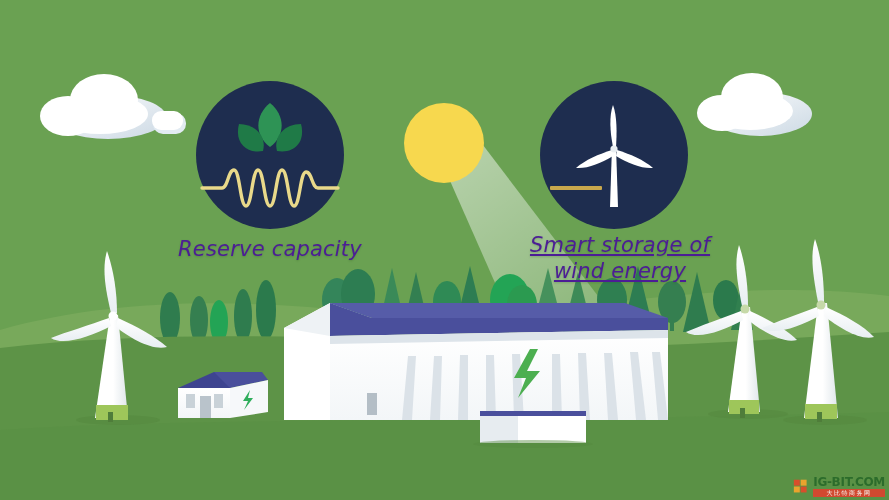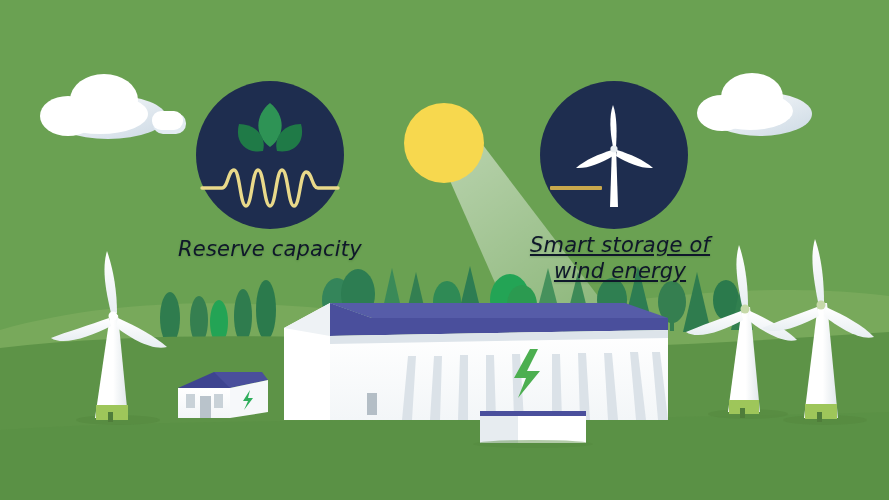--- a/index.html
+++ b/index.html
@@ -19,21 +19,21 @@
   }
   #scene svg.layer {
     position: absolute;
     left: 0;
     top: 0;
     width: 889px;
     height: 500px;
   }
   .lbl {
     position: absolute;
-    color: #0f172a;
+    color: #4c1d95;
     font-family: "DejaVu Sans", sans-serif;
     font-style: italic;
     font-size: 21px;
     font-weight: 400;
     letter-spacing: 0.2px;
     text-align: center;
     line-height: 1.25;
     white-space: pre-line;
     text-shadow: 0 1px 2px rgba(40,80,30,0.25);
   }
@@ -284,14 +284,28 @@
       <rect x="480" y="416" width="38" height="27" fill="#e7ecf0"></rect>
       <ellipse cx="533" cy="444" rx="60" ry="4" fill="#55893f" opacity="0.45"></ellipse>
     </g>
   </svg>
 
   <div class="lbl" id="label-reserve-capacity">Reserve capacity</div>
 
   <div class="lbl" id="label-smart-storage">Smart storage of
 wind energy</div>
 
+  <div id="watermark">
+    <div class="wm-logo">
+      <svg viewBox="0 0 20 20" width="17" height="17">
+        <rect x="1" y="2" width="7" height="7" fill="#e04b2a"></rect>
+        <rect x="9" y="2" width="7" height="7" fill="#f2a52c"></rect>
+        <rect x="1" y="10" width="7" height="7" fill="#f2a52c"></rect>
+        <rect x="9" y="10" width="7" height="7" fill="#e04b2a"></rect>
+      </svg>
+    </div>
+    <div class="wm-text">
+      <div class="wm-main">IG-BIT.COM</div>
+      <div class="wm-sub">大比特商务网</div>
+    </div>
+  </div>
 
 </div>
 
 </body></html>

